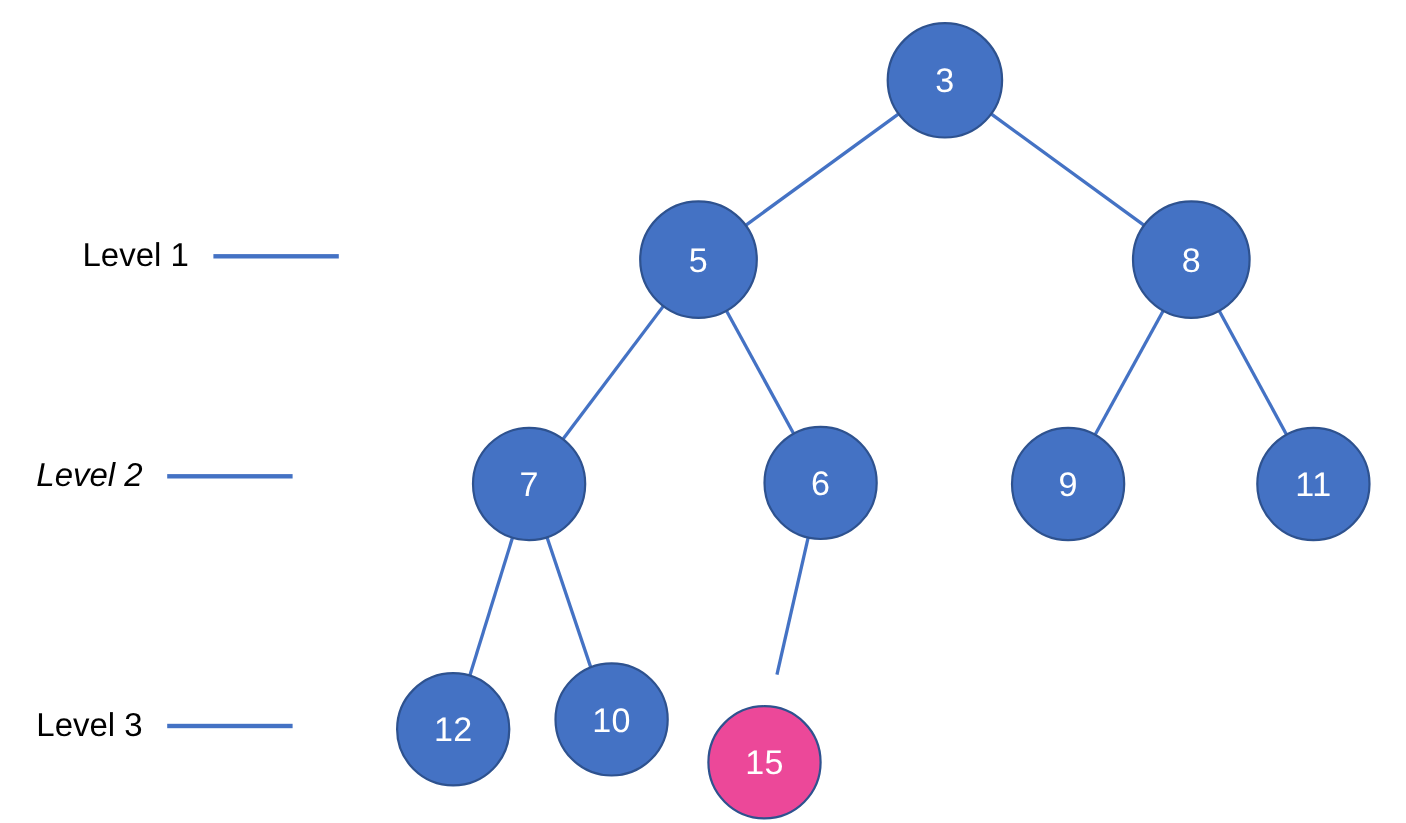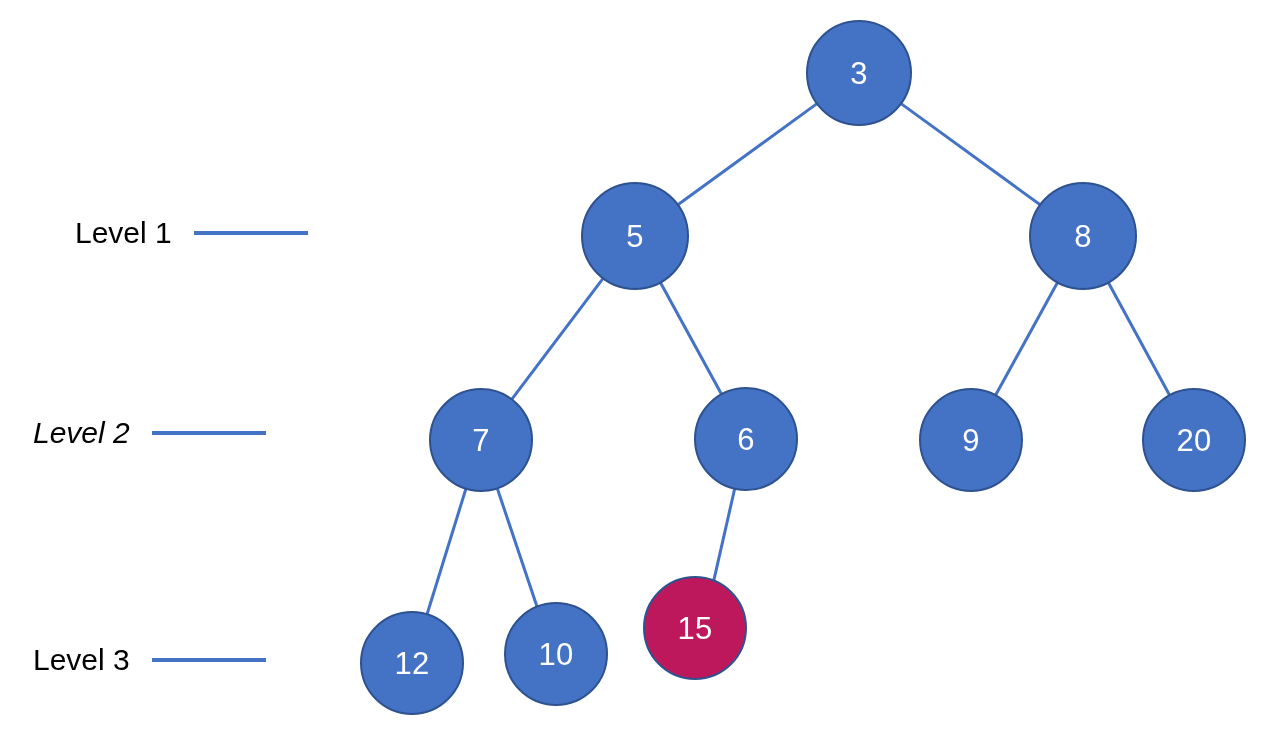--- a/index.html
+++ b/index.html
@@ -76,24 +76,24 @@
       <line x1="734.6781342162016" y1="488.72741050138904" x2="706.3218657837984" y2="613.272589498611" stroke="#4472C4" stroke-width="3" stroke-linecap="butt"></line>
     </svg>
 
   <div id="node-layer">
       <div class="tree-node" style="left: 806px; top: 20px; width: 106px; height: 106px; background: rgb(68, 114, 196); border-color: rgb(46, 82, 143); color: rgb(255, 255, 255);">3</div>
       <div class="tree-node" style="left: 581px; top: 182px; width: 108px; height: 108px; background: rgb(68, 114, 196); border-color: rgb(46, 82, 143); color: rgb(255, 255, 255);">5</div>
       <div class="tree-node" style="left: 1029px; top: 182px; width: 108px; height: 108px; background: rgb(68, 114, 196); border-color: rgb(46, 82, 143); color: rgb(255, 255, 255);">8</div>
       <div class="tree-node" style="left: 429px; top: 388px; width: 104px; height: 104px; background: rgb(68, 114, 196); border-color: rgb(46, 82, 143); color: rgb(255, 255, 255);">7</div>
       <div class="tree-node" style="left: 694px; top: 387px; width: 104px; height: 104px; background: rgb(68, 114, 196); border-color: rgb(46, 82, 143); color: rgb(255, 255, 255);">6</div>
       <div class="tree-node" style="left: 919px; top: 388px; width: 104px; height: 104px; background: rgb(68, 114, 196); border-color: rgb(46, 82, 143); color: rgb(255, 255, 255);">9</div>
-      <div class="tree-node" style="left: 1142px; top: 388px; width: 104px; height: 104px; background: rgb(68, 114, 196); border-color: rgb(46, 82, 143); color: rgb(255, 255, 255);">20</div>
+      <div class="tree-node" style="left: 1142px; top: 388px; width: 104px; height: 104px; background: rgb(68, 114, 196); border-color: rgb(46, 82, 143); color: rgb(255, 255, 255);">11</div>
       <div class="tree-node" style="left: 360px; top: 611px; width: 104px; height: 104px; background: rgb(68, 114, 196); border-color: rgb(46, 82, 143); color: #ffffff;">12</div>
       <div class="tree-node" style="left: 504px; top: 602px; width: 104px; height: 104px; background: rgb(68, 114, 196); border-color: rgb(46, 82, 143); color: rgb(255, 255, 255);">10</div>
-      <div class="tree-node" style="left: 643px; top: 576px; width: 104px; height: 104px; background: #be185d; border-color: rgb(46, 82, 143); color: rgb(255, 255, 255);">15</div>
+      <div class="tree-node" style="left: 643px; top: 641px; width: 104px; height: 104px; background: #ec4899; border-color: rgb(46, 82, 143); color: rgb(255, 255, 255);">15</div>
     </div>
 
   <div id="legend-layer">
       <div class="level-legend" style="left: 33px; top: 218px; margin-left: 42px;">
         <span class="level-label" style="color: rgb(0, 0, 0);">Level 1</span>
         <span class="level-rule" style="width: 114px; background: rgb(68, 114, 196);"></span>
       </div>
       <div class="level-legend" style="left: 33px; top: 418px; font-style: italic;">
         <span class="level-label" style="color: rgb(0, 0, 0);">Level 2</span>
         <span class="level-rule" style="width: 114px; background: rgb(68, 114, 196);"></span>

